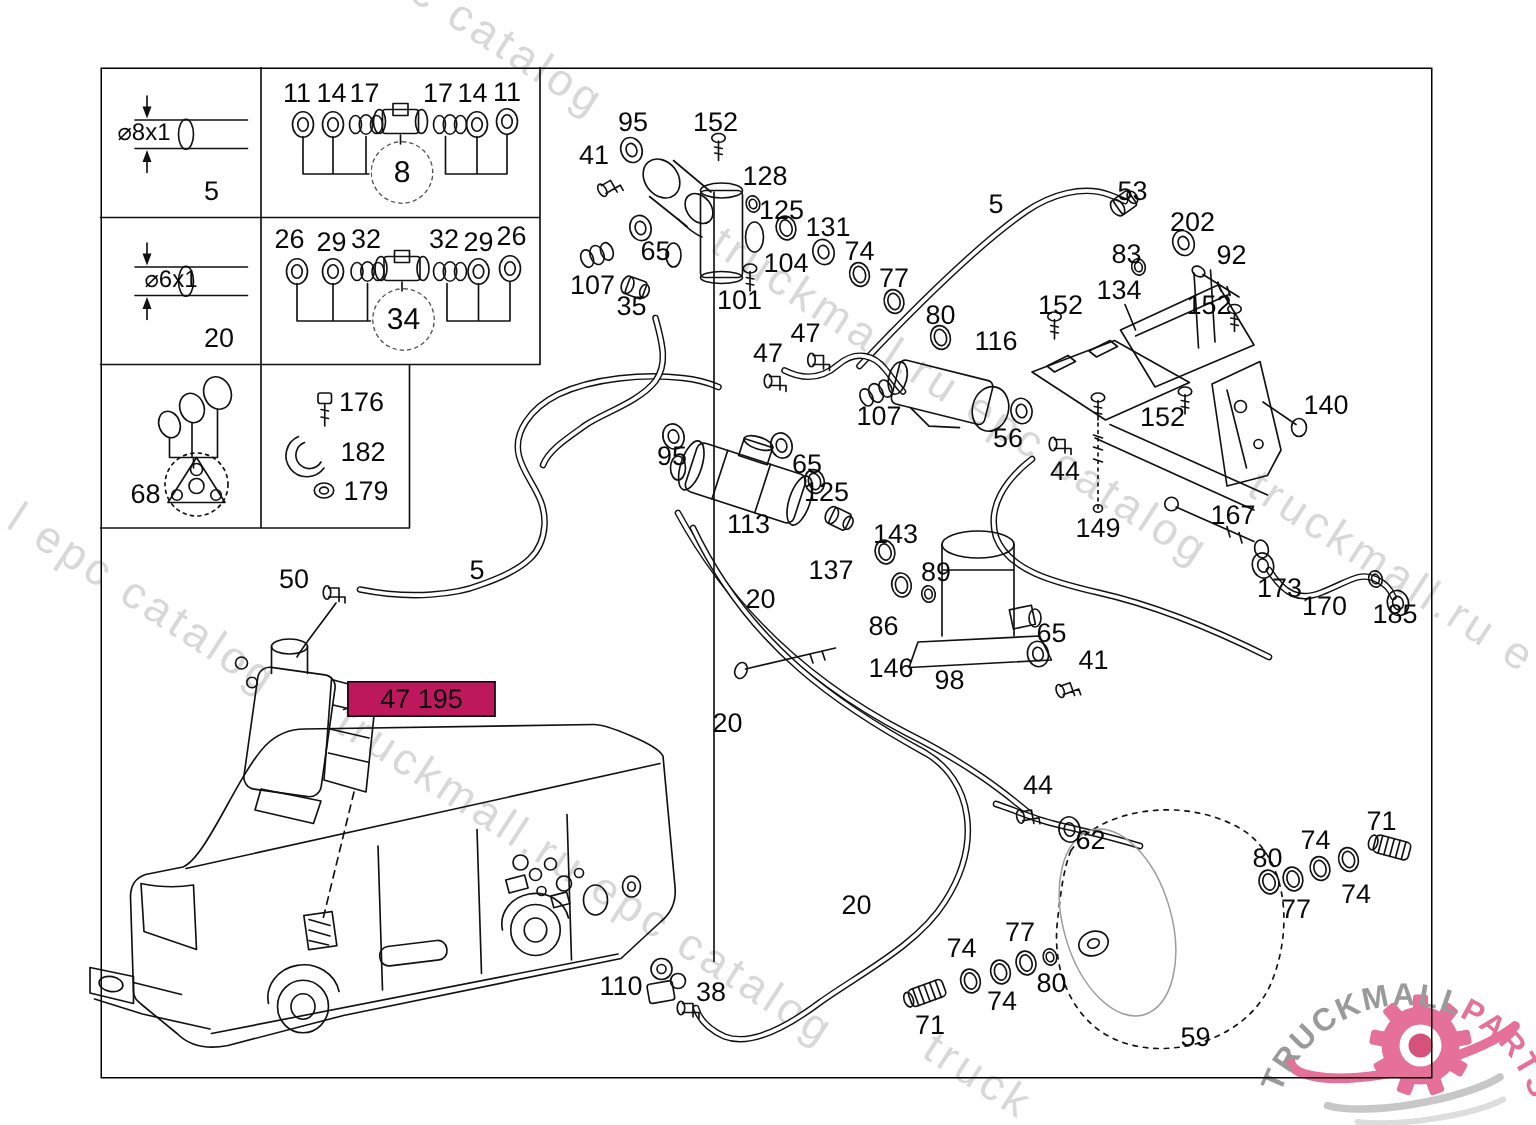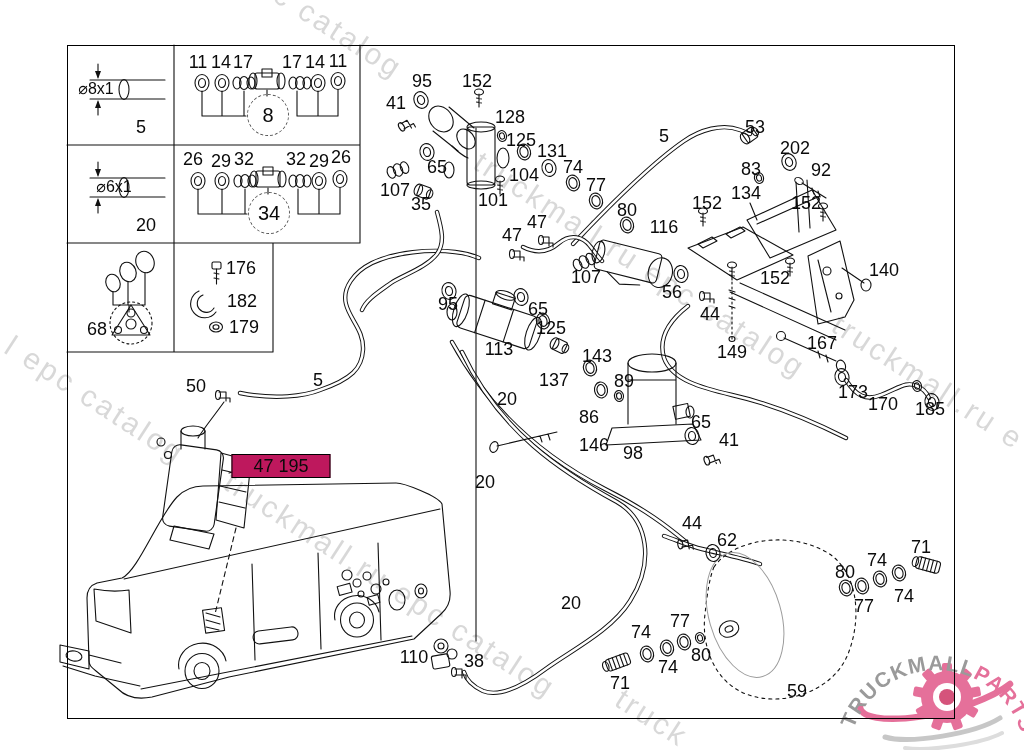--- a/index.html
+++ b/index.html
@@ -443,21 +443,21 @@
       <span class="callout" style="left: 883px; top: 404px;">170</span>
       <span class="callout" style="left: 930px; top: 409px; text-align: right;">185</span>
       <span class="callout" style="left: 485px; top: 482px;">20</span>
       <span class="callout" style="left: 196px; top: 386px;">50</span>
       <span class="callout" style="left: 318px; top: 380px;">5</span>
       <span class="callout boxed" style="left: 281px; top: 466px;">47 195</span>
       <span class="callout" style="left: 414px; top: 657px;">110</span>
       <span class="callout" style="left: 474px; top: 661px;">38</span>
       <span class="callout" style="left: 571px; top: 603px;">20</span>
       <span class="callout" style="left: 692px; top: 523px;">44</span>
-      <span class="callout" style="left: 727px; top: 540px;">62</span>
+      <span class="callout" style="left: 727px; top: 560px;">62</span>
       <span class="callout" style="left: 620px; top: 683px;">71</span>
       <span class="callout" style="left: 641px; top: 632px;">74</span>
       <span class="callout" style="left: 680px; top: 621px;">77</span>
       <span class="callout" style="left: 701px; top: 655px;">80</span>
       <span class="callout" style="left: 668px; top: 667px;">74</span>
       <span class="callout" style="left: 797px; top: 691px;">59</span>
       <span class="callout" style="left: 845px; top: 572px;">80</span>
       <span class="callout" style="left: 877px; top: 560px;">74</span>
       <span class="callout" style="left: 921px; top: 547px;">71</span>
       <span class="callout" style="left: 904px; top: 596px;">74</span>

